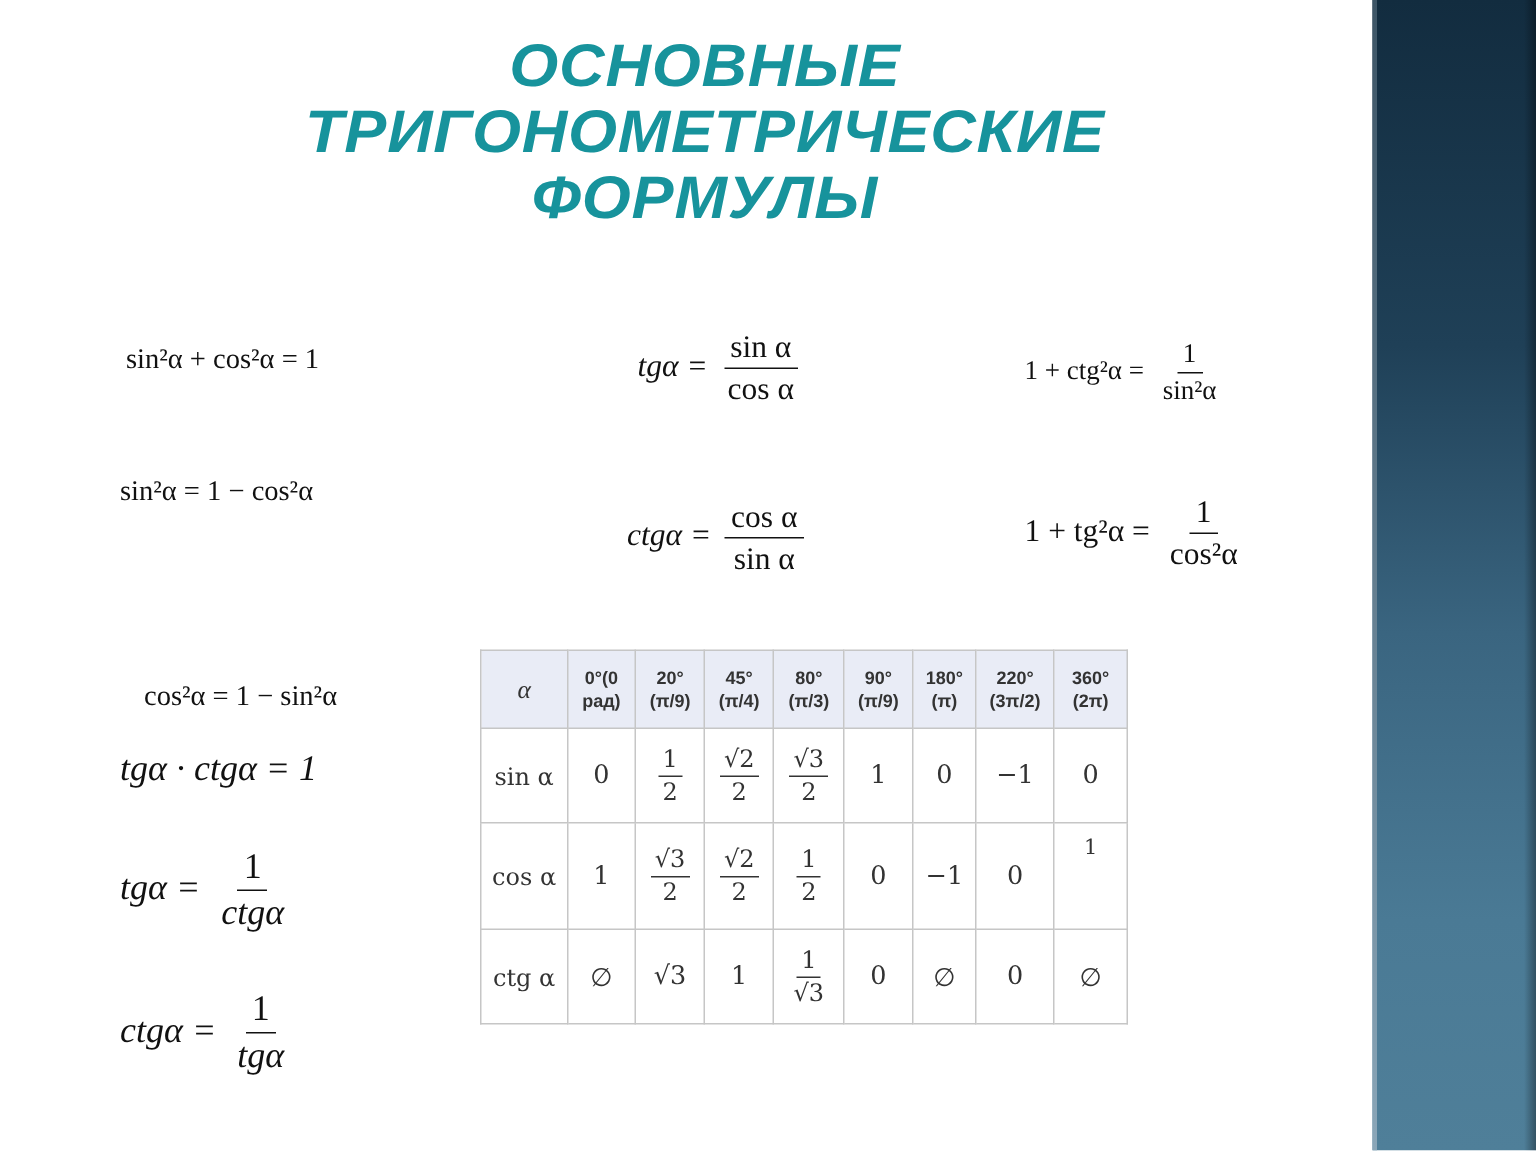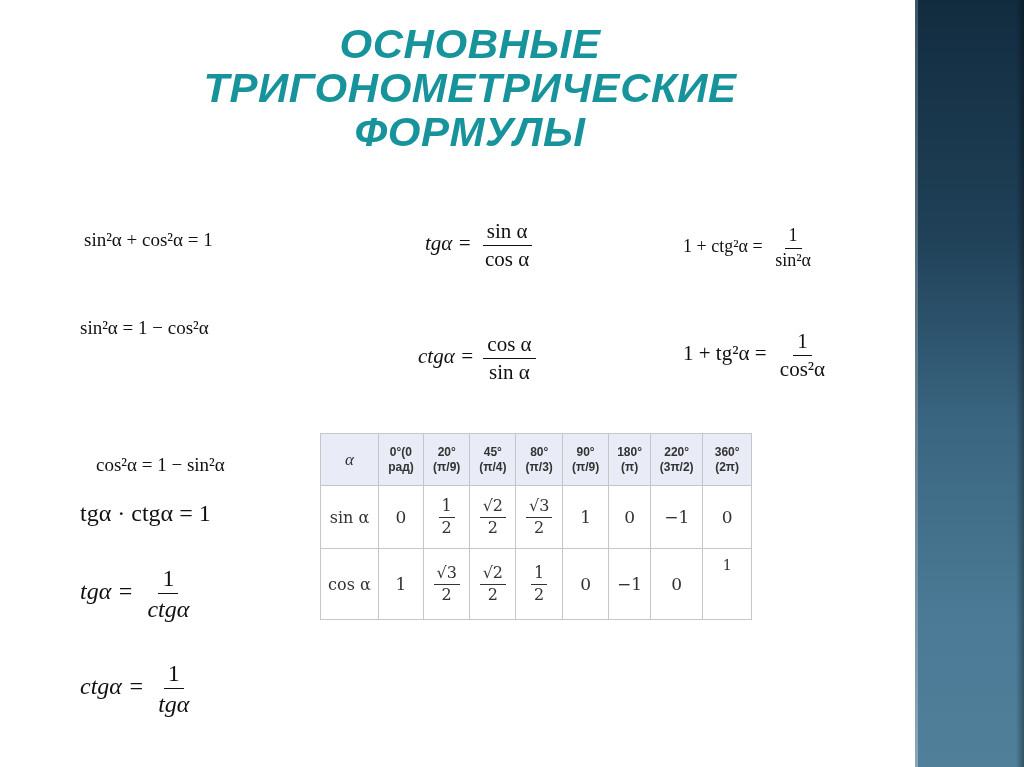--- a/index.html
+++ b/index.html
@@ -62,21 +62,21 @@
 
   <div class="title">
     <div>ОСНОВНЫЕ</div>
     <div>ТРИГОНОМЕТРИЧЕСКИЕ</div>
     <div>ФОРМУЛЫ</div>
   </div>
 
   <div class="f" style="left:84px; top:229px;">sin²α + cos²α = 1</div>
   <div class="f" style="left:80px; top:317px;">sin²α = 1 − cos²α</div>
   <div class="f" style="left:96px; top:413px;margin-top:41px;">cos²α = 1 − sin²α</div>
-  <div class="f big" style="left:80px; top:500px; text-align:right;">tgα · ctgα = 1</div>
+  <div class="f big" style="left:80px; top:500px; font-style:italic;text-align:right;">tgα · ctgα = 1</div>
 
   <div class="f big" style="left:80px; top:565px;">
     <i>tgα =</i>
     <span class="frac">
       <span class="num">1</span>
       <i class="den">ctgα</i>
     </span>
   </div>
 
   <div class="f big" style="left:80px; top:660px;">
@@ -204,17 +204,31 @@
               <span class="n">1</span>
               <span class="d">2</span>
             </span></td>
       <td>0</td>
       <td>−1</td>
       <td>0</td>
       <td class="topcell">1</td>
     </tr>
 
 
+    <tr>
+      <td class="rowlabel">ctg α</td>
+      <td>∅</td>
+      <td>√3</td>
+      <td>1</td>
+      <td><span class="tf">
+              <span class="n">1</span>
+              <span class="d">√3</span>
+            </span></td>
+      <td>0</td>
+      <td>∅</td>
+      <td>0</td>
+      <td>∅</td>
+    </tr>
   </tbody>
     </table>
 </div>
 
 <div class="sidebar"></div>
 
 </body></html>

